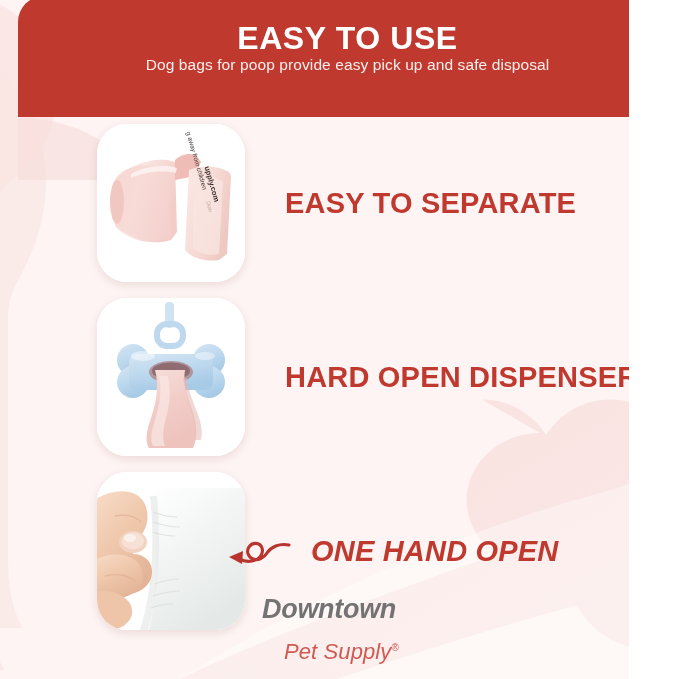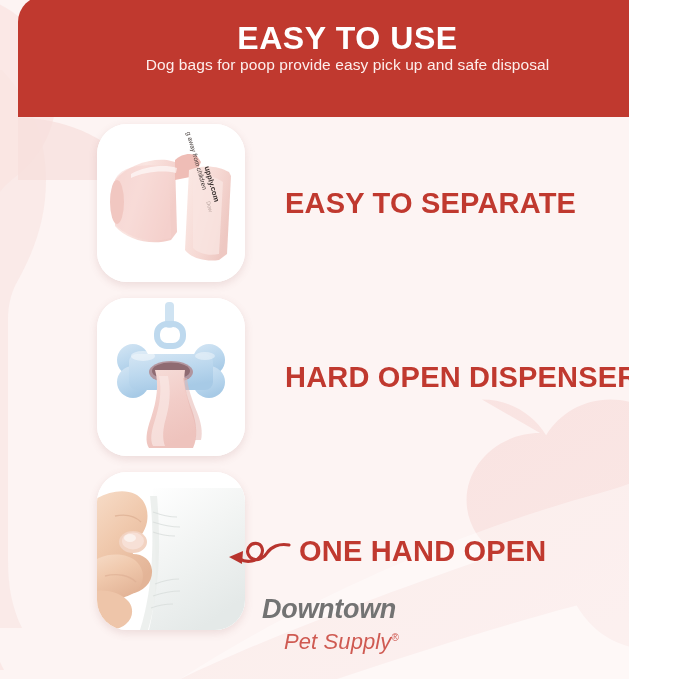--- a/index.html
+++ b/index.html
@@ -84,21 +84,21 @@
   .tile svg { display: block; width: 100%; height: 100%; }
 
   .row-label {
     margin-left: 40px;
     font-size: 29px;
     font-weight: bold;
     letter-spacing: 0.2px;
     color: #c0392f;
     white-space: nowrap;
   }
-  .row-label.with-arrow { margin-left: 6px; }
+  .row-label.with-arrow { margin-left: 18px; font-style: italic; }
 
   .arrow-wrap {
     position: relative;
     flex: 0 0 auto;
     margin-left: -18px;
     width: 66px;
     height: 40px;
     z-index: 12;
   }
   .arrow-wrap svg { display: block; width: 66px; height: 40px; }
@@ -112,21 +112,21 @@
     line-height: 1;
   }
   .brand-top {
     font-size: 27px;
     font-weight: bold;
     font-style: italic;
     color: #737373;
     letter-spacing: -0.3px;
   }
   .brand-bottom {
-    margin-top: 8px;
+    margin-top: 18px;
     margin-left: 22px;
     font-size: 22px;
     font-style: italic;
     color: #cf5a52;
     letter-spacing: 0.1px;
   }
   .brand-reg {
     font-size: 10px;
     vertical-align: super;
     font-style: normal;

